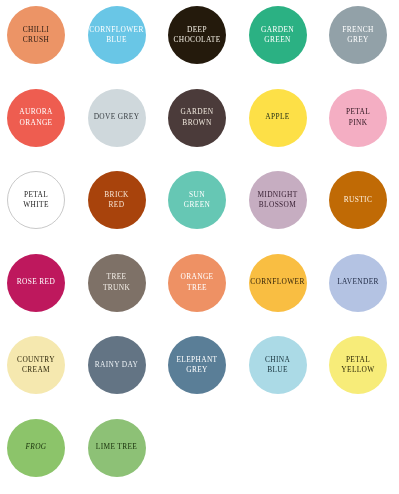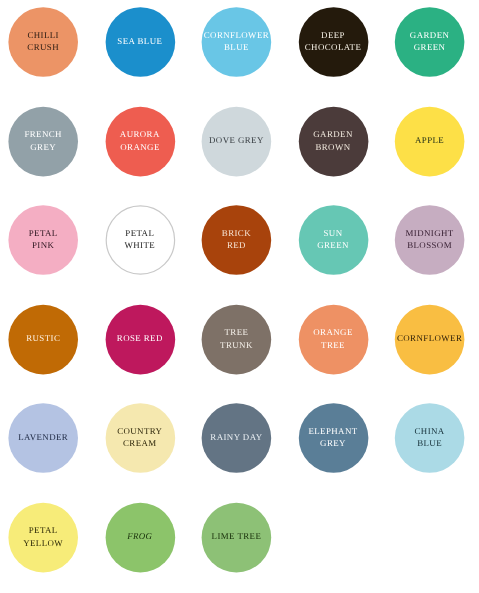--- a/index.html
+++ b/index.html
@@ -56,25 +56,20 @@
 <body style="background: rgb(255, 255, 255);">
 
 <div id="palette-grid">
     <div class="swatch-cell">
       <div class="swatch" style="background: rgb(236, 148, 102);">
         <span class="swatch-label" style="color: rgb(43, 27, 18);">CHILLI
 CRUSH</span>
       </div>
     </div>
     <div class="swatch-cell">
-      <div class="swatch" style="background: rgb(27, 143, 204);">
-        <span class="swatch-label" style="color: rgb(255, 255, 255);">SEA BLUE</span>
-      </div>
-    </div>
-    <div class="swatch-cell">
       <div class="swatch" style="background: rgb(105, 198, 230);">
         <span class="swatch-label" style="color: rgb(255, 255, 255);">CORNFLOWER
 BLUE</span>
       </div>
     </div>
     <div class="swatch-cell">
       <div class="swatch" style="background: rgb(36, 26, 12);">
         <span class="swatch-label" style="color: rgb(244, 239, 228);">DEEP
 CHOCOLATE</span>
       </div>
@@ -86,21 +81,21 @@
       </div>
     </div>
     <div class="swatch-cell">
       <div class="swatch" style="background: rgb(146, 161, 168);">
         <span class="swatch-label" style="color: rgb(255, 255, 255);">FRENCH
 GREY</span>
       </div>
     </div>
     <div class="swatch-cell">
       <div class="swatch" style="background: rgb(238, 93, 80);">
-        <span class="swatch-label" style="color: rgb(255, 255, 255); text-align: right;">AURORA
+        <span class="swatch-label" style="color: rgb(255, 255, 255);">AURORA
 ORANGE</span>
       </div>
     </div>
     <div class="swatch-cell">
       <div class="swatch" style="background: rgb(207, 216, 220);">
         <span class="swatch-label" style="color: rgb(59, 65, 70);">DOVE GREY</span>
       </div>
     </div>
     <div class="swatch-cell">
       <div class="swatch" style="background: rgb(75, 59, 58);">

